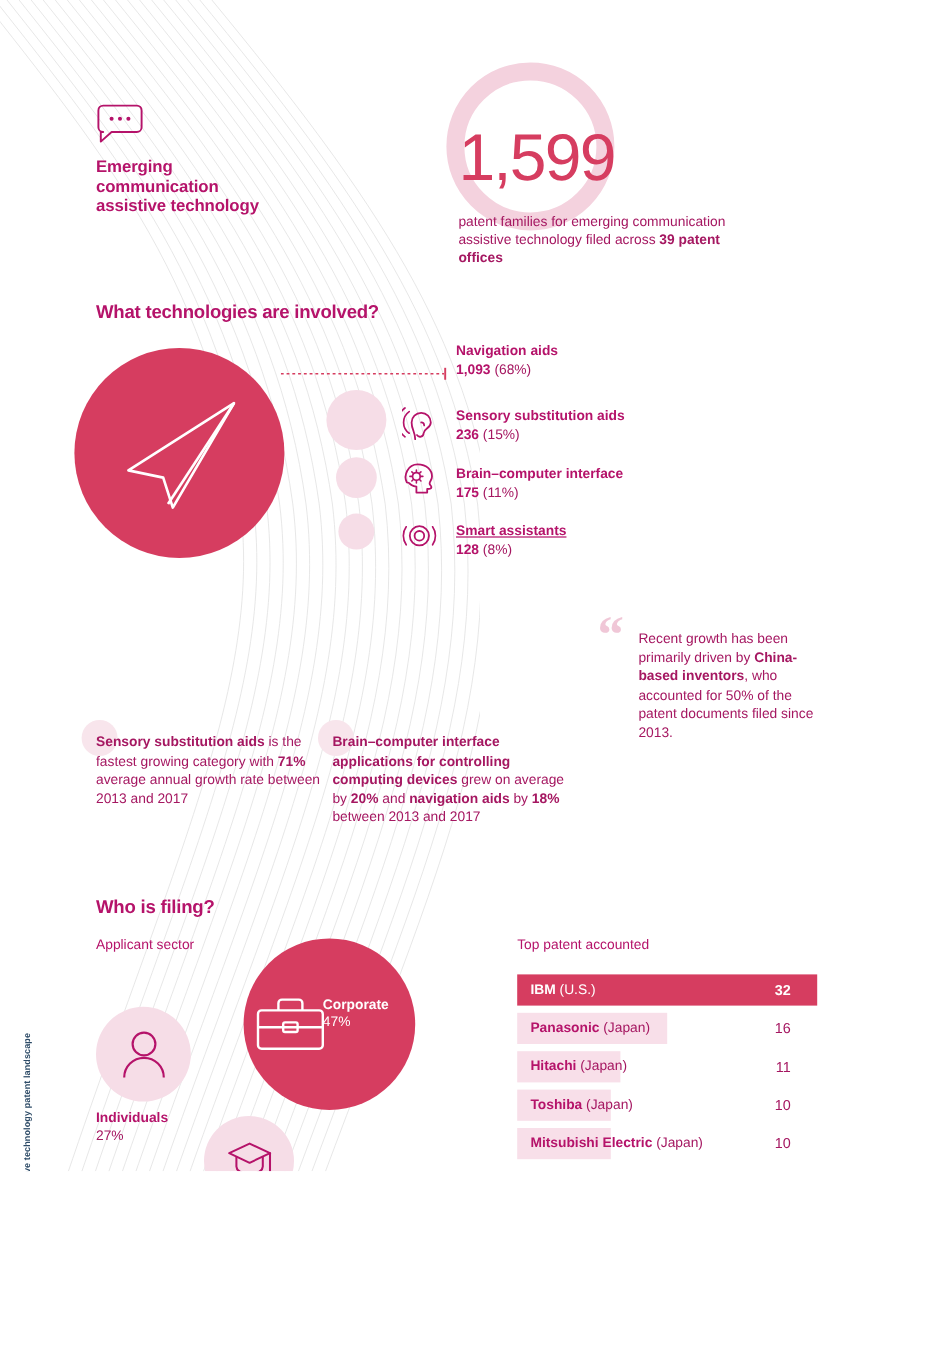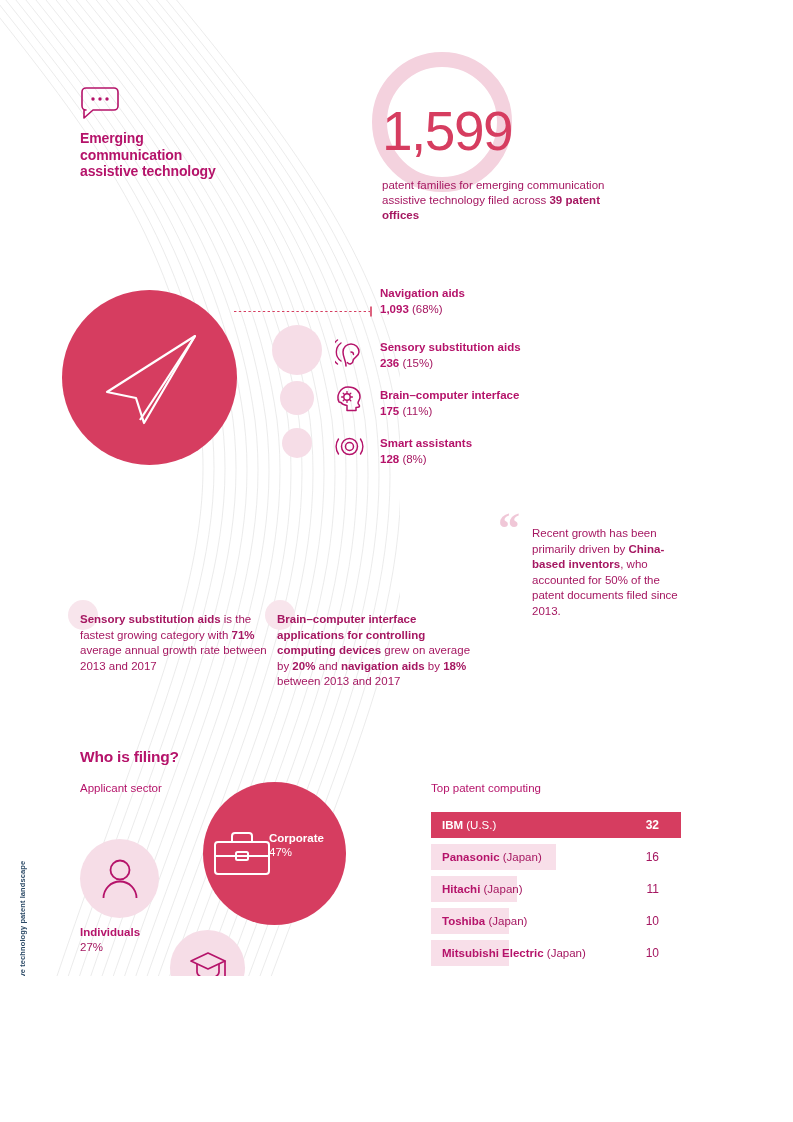--- a/index.html
+++ b/index.html
@@ -326,20 +326,21 @@
   </div>
 
   <div id="hero-stat">
     <div id="hero-ring"></div>
     <div id="hero-number">1,599</div>
     <div id="hero-caption">
       <span>patent families for emerging communication assistive technology filed across </span><b>39 patent offices</b>
     </div>
   </div>
 
+  <div id="tech-heading" class="heading">What technologies are involved?</div>
 
   <div id="nav-circle">
     <svg width="100" height="95" viewBox="0 0 100 95">
       <path d="M95,4 L7,60 L36,66 L44,91 Z" fill="none" stroke="#ffffff" stroke-width="2.2" stroke-linejoin="round"></path>
       <path d="M95,4 L40,88" fill="none" stroke="#ffffff" stroke-width="2.2" stroke-linejoin="round"></path>
     </svg>
   </div>
 
   <svg id="connector" viewBox="0 0 142 11">
     <line x1="0" y1="5.5" x2="136" y2="5.5" stroke="#d63d60" stroke-width="1.2" stroke-dasharray="2.4 2.4"></line>
@@ -393,21 +394,21 @@
   </div>
 
   <div class="tech-bubble" style="left:282px; top:428px; width:30px; height:30px;"></div>
   <svg class="tech-icon" style="left:335px; top:432px;" width="29" height="29" viewBox="0 0 29 29">
     <circle cx="14.5" cy="14.5" r="4" fill="none" stroke="#b5136a" stroke-width="1.5"></circle>
     <circle cx="14.5" cy="14.5" r="8" fill="none" stroke="#b5136a" stroke-width="1.5"></circle>
     <path d="M3.5,7 a13,13 0 0 0 0,15" fill="none" stroke="#b5136a" stroke-width="1.4" stroke-linecap="round"></path>
     <path d="M25.5,7 a13,13 0 0 1 0,15" fill="none" stroke="#b5136a" stroke-width="1.4" stroke-linecap="round"></path>
   </svg>
   <div class="tech-row" style="left:380px; top:436px;">
-    <div class="tech-label" style="left:0; top:0;">Smart assistants</div>
+    <div class="tech-label" style="left:0; top:0;text-decoration:underline;">Smart assistants</div>
     <div class="tech-value" style="left:0; top:16px;">
       <span>128</span>
       <span class="pct">(8%)</span>
     </div>
   </div>
 
 
   <div class="growth-dot" style="left:68px; top:600px;"></div>
   <div class="growth-col body-text" style="left:80px; top:612px;"><b>Sensory substitution aids</b><span> is the fastest growing category with </span><b>71%</b><span> average annual growth rate between 2013 and 2017</span></div>
 
@@ -451,21 +452,21 @@
       <path d="M19,3 L36,11 L19,19 L2,11 Z" fill="none" stroke="#b5136a" stroke-width="1.7" stroke-linejoin="round"></path>
       <path d="M8,14 v8 a11,6.5 0 0 0 22,0 v-8" fill="none" stroke="#b5136a" stroke-width="1.7" stroke-linejoin="round"></path>
       <line x1="36" y1="11" x2="36" y2="27" stroke="#b5136a" stroke-width="1.7" stroke-linecap="round"></line>
     </svg>
   </div>
   <div id="academia-label">
     <span class="sector-name">Academia</span>
     <span class="sector-pct">25%</span>
   </div>
 
-  <div id="applicants-heading" class="subheading">Top patent computing</div>
+  <div id="applicants-heading" class="subheading">Top patent accounted</div>
   <div id="applicants-chart">
       <div class="bar-row top">
         <div class="bar-fill top" style="width: 250px;"></div>
         <div class="bar-name"><b>IBM</b><span> (U.S.)</span></div>
         <div class="bar-value">32</div>
       </div>
       <div class="bar-row">
         <div class="bar-fill" style="width: 125px;"></div>
         <div class="bar-name"><b>Panasonic</b><span> (Japan)</span></div>
         <div class="bar-value">16</div>

